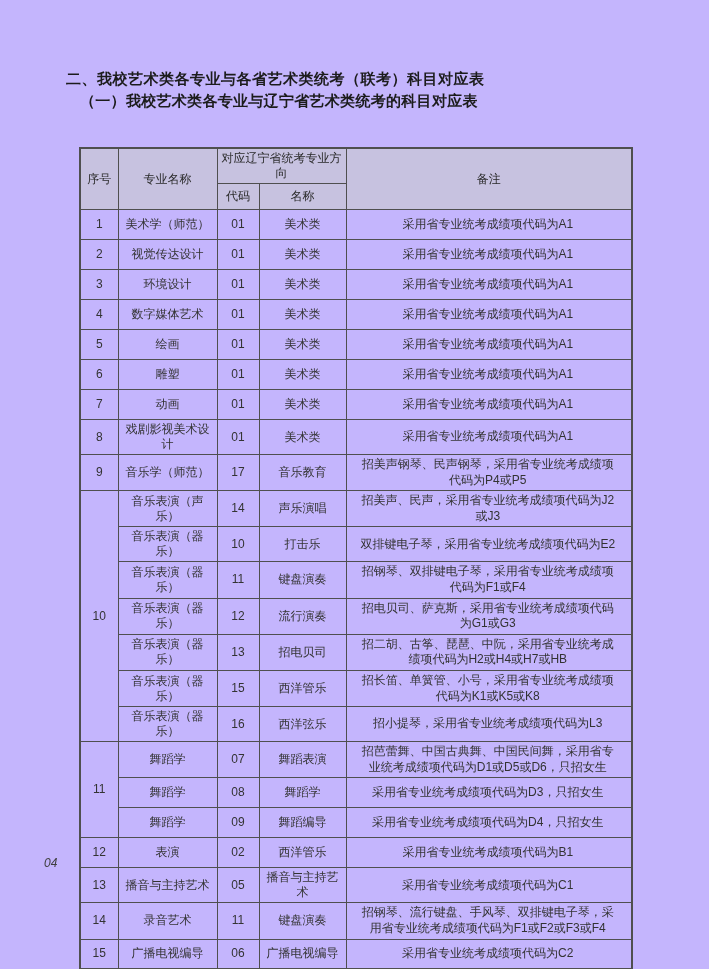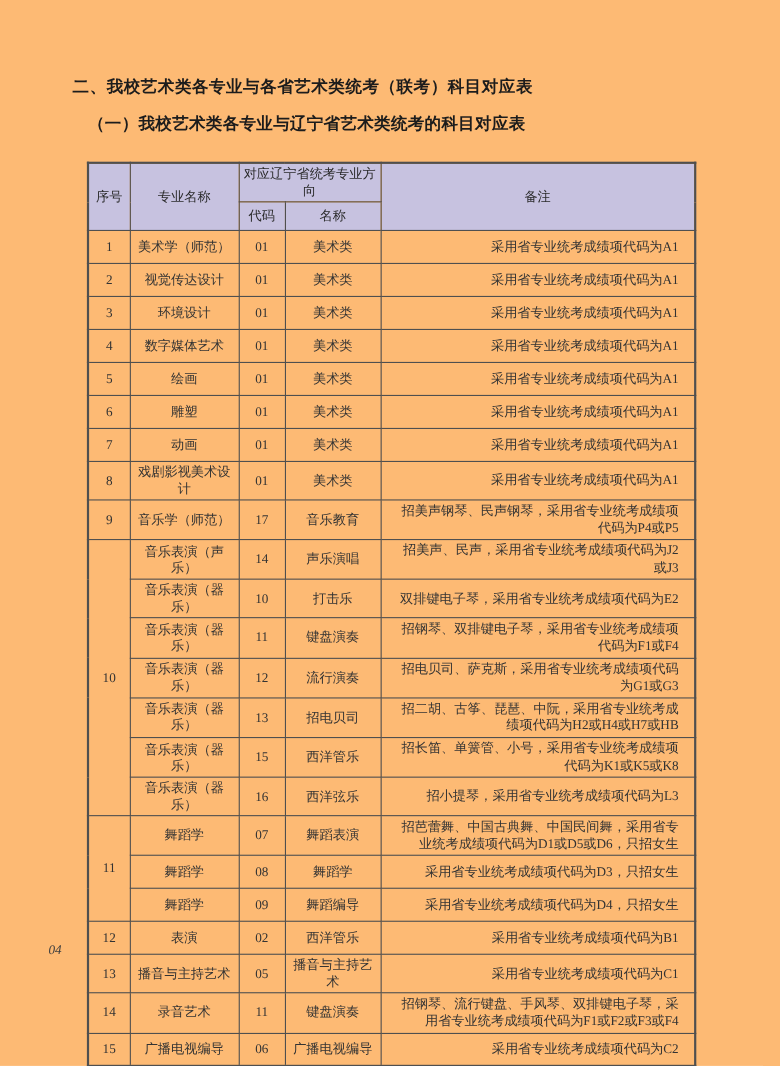--- a/index.html
+++ b/index.html
@@ -4,40 +4,40 @@
 <style>
   html, body {
     margin: 0;
     padding: 0;
     background: #ffffff;
   }
   .page {
     position: relative;
     width: 709px;
     height: 969px;
-    background: #fdba74;
-    font-family: Liberation Serif, serif;
+    background: #c4b5fd;
+    font-family: Liberation Sans, sans-serif;
     color: #2b2b2b;
     overflow: hidden;
   }
   .doc-title {
     position: absolute;
     left: 66px;
     top: 70px;
     margin: 0;
     font-size: 15px;
     font-weight: bold;
     letter-spacing: 0.5px;
     color: #1c1c1c;
     white-space: nowrap;
   }
   .doc-subtitle {
     position: absolute;
     left: 80px;
-    top: 103px;
+    top: 92px;
     margin: 0;
     font-size: 15px;
     font-weight: bold;
     letter-spacing: 0.3px;
     color: #1c1c1c;
     white-space: nowrap;
   }
   table.subject-table {
     position: absolute;
     left: 79px;
@@ -66,21 +66,21 @@
   }
   .subject-table thead th {
     background: var(--header-bg, #c7c2e0);
     color: #2a2a2a;
     margin-left: 20px;
   }
   .subject-table thead tr.hdr-row-1 { height: 34px; }
   .subject-table thead tr.hdr-row-2 { height: 26px; }
   .subject-table tbody tr { height: 30px; }
   .subject-table td.c-remark {
-    text-align: right;
+    text-align: center;
     padding: 2px 14px 2px 12px;
     line-height: 1.3;
   }
   .page-number {
     position: absolute;
     left: 44px;
     top: 856px;
     font-size: 12px;
     font-style: italic;
     color: #3f3f3f;

